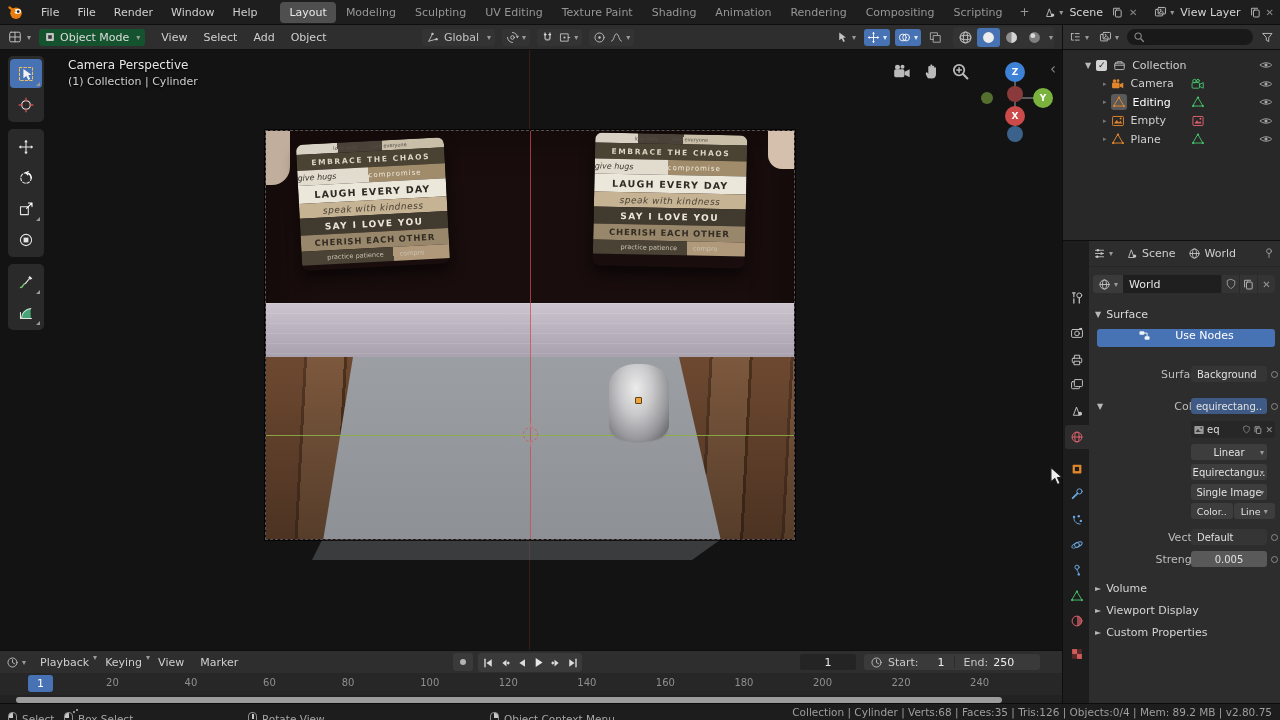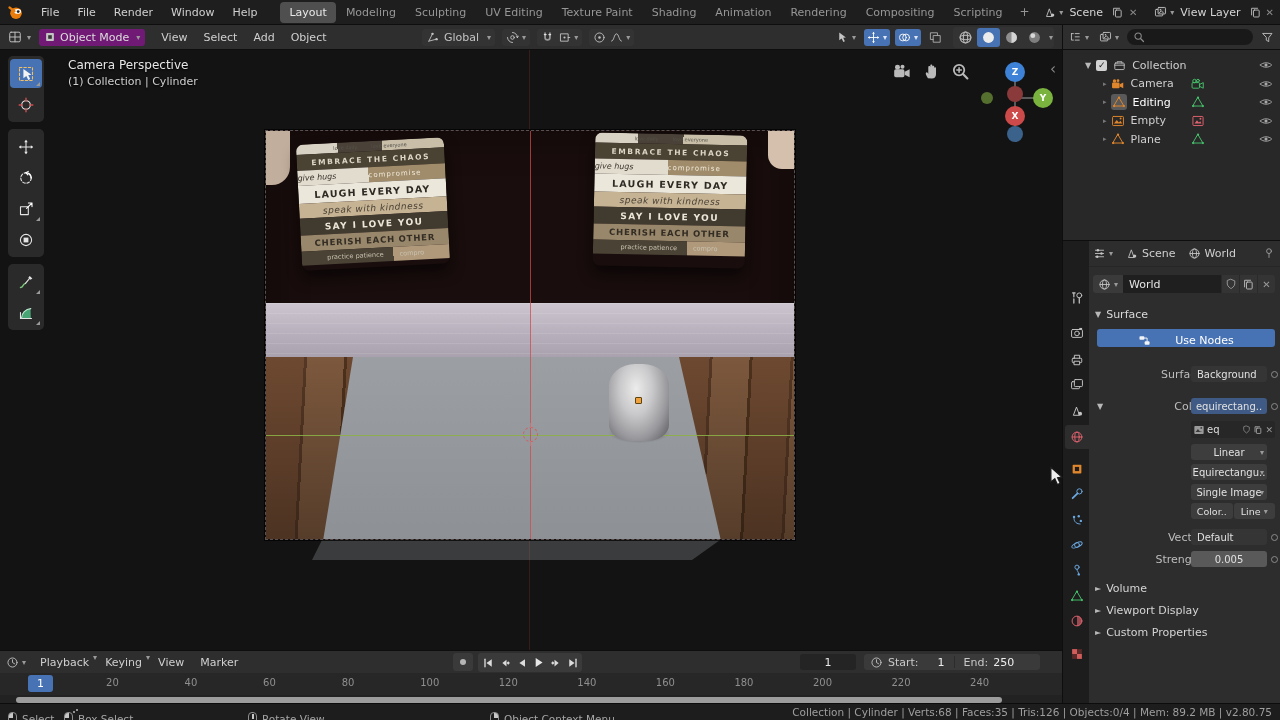--- a/index.html
+++ b/index.html
@@ -18,21 +18,21 @@
 .ws-tab{padding:4px 9px;margin-right:1px;border-radius:4px;color:#969696;white-space:nowrap}
 .ws-tab.active{background:#4f4f4f;color:#e8e8e8}
 .ws-add{color:#969696;padding:2px 7px;font-size:12px}
 #tb-right{position:absolute;right:0;top:0;height:25px;display:flex;align-items:center}
 .tb-datablock{display:flex;align-items:center;margin-right:14px}
 .tb-datablock .lbl{margin:0 6px;color:#d4d4d4}
 .ic-btn{display:flex;align-items:center;padding:1px 2px}
 
 
 #vp-header{left:0;top:25px;width:1062px;height:25px;background:#2e2e2e;border-bottom:1px solid #0e0e0e;display:flex;align-items:center}
-.hd-btn{display:flex;align-items:center;background:#701a75;border-radius:3px;padding:2px 5px;margin-right:8px;color:#dcdcdc}
+.hd-btn{display:flex;align-items:center;background:#14532d;border-radius:3px;padding:2px 5px;margin-right:8px;color:#dcdcdc}
 #vph-left{display:flex;align-items:center;padding-left:6px}
 #vph-menus{display:flex}
 #vph-menus .menu-item{padding:4px 8px}
 #vph-mid{position:absolute;left:422px;display:flex;align-items:center}
 .mini-grp{display:flex;align-items:center;background:#333;border-radius:3px;padding:2px 4px;margin-right:7px}
 #vph-right{position:absolute;right:8px;display:flex;align-items:center}
 .tgl{display:flex;align-items:center;border-radius:3px;padding:2px 3px;margin-left:5px}
 .tgl.on{background:#4772b3}
 #shading-grp{display:flex;align-items:center;background:#333;border-radius:3px;margin-left:8px;padding:1px}
 .shade-btn{padding:2px 4px;border-radius:3px}
@@ -119,21 +119,21 @@
 .pwidget.blue{background:#3e5a85}
 .pwidget.slider{background:#595959}
 .pwidget .car{position:absolute;right:3px}
 .pdot{position:absolute;left:182px;width:7px;height:7px;border:1px solid #8a8a8a;border-radius:50%}
 .phead{position:absolute;left:26px;width:192px;height:18px;display:flex;align-items:center;padding-left:6px;color:#d8d8d8}
 #db-row{position:absolute;left:30px;top:34px;width:182px;height:18px;display:flex}
 #db-row .seg{display:flex;align-items:center;justify-content:center}
 #db-icon{width:30px;background:#3a3a3a;border-radius:3px 0 0 3px}
 #db-name{flex:1;background:#1f1f1f;color:#e4e4e4;justify-content:flex-start!important;padding-left:6px}
 .db-mini{width:18px;background:#343434;border-left:1px solid #2a2a2a}
-#use-nodes{position:absolute;left:34px;top:88px;width:178px;height:18px;background:#4772b3;border-radius:3px;color:#fff;display:flex;align-items:flex-end;justify-content:center;gap:24px}
+#use-nodes{position:absolute;left:34px;top:88px;width:178px;height:18px;background:#4772b3;border-radius:3px;color:#fff;display:flex;align-items:flex-start;justify-content:center;gap:24px}
 #img-row{position:absolute;left:128px;top:180px;width:84px;height:17px;background:#272727;border-radius:3px;display:flex;align-items:center;padding:0 2px;gap:2px;color:#ddd;font-size:10px}
 #colorline-row{position:absolute;left:128px;top:262px;width:84px;height:16px;display:flex;gap:1px}
 #colorline-row .half{flex:1;background:#3d3d3d;border-radius:3px;display:flex;align-items:center;justify-content:center;font-size:9.5px;color:#e0e0e0}
 .panel-collapsed{position:absolute;left:26px;width:192px;height:18px;display:flex;align-items:center;padding-left:6px;color:#d4d4d4}
 
 
 #timeline{left:0;top:650px;width:1062px;height:53px;background:#2e2e2e;border-top:1px solid #0e0e0e}
 #tl-header{position:absolute;left:0;top:0;width:100%;height:22px;display:flex;align-items:center}
 #tl-header .menu-item{padding:3px 8px}
 #tl-transport{position:absolute;left:478px;top:2px;display:flex;background:#3a3a3a;border-radius:3px;padding:1px}

